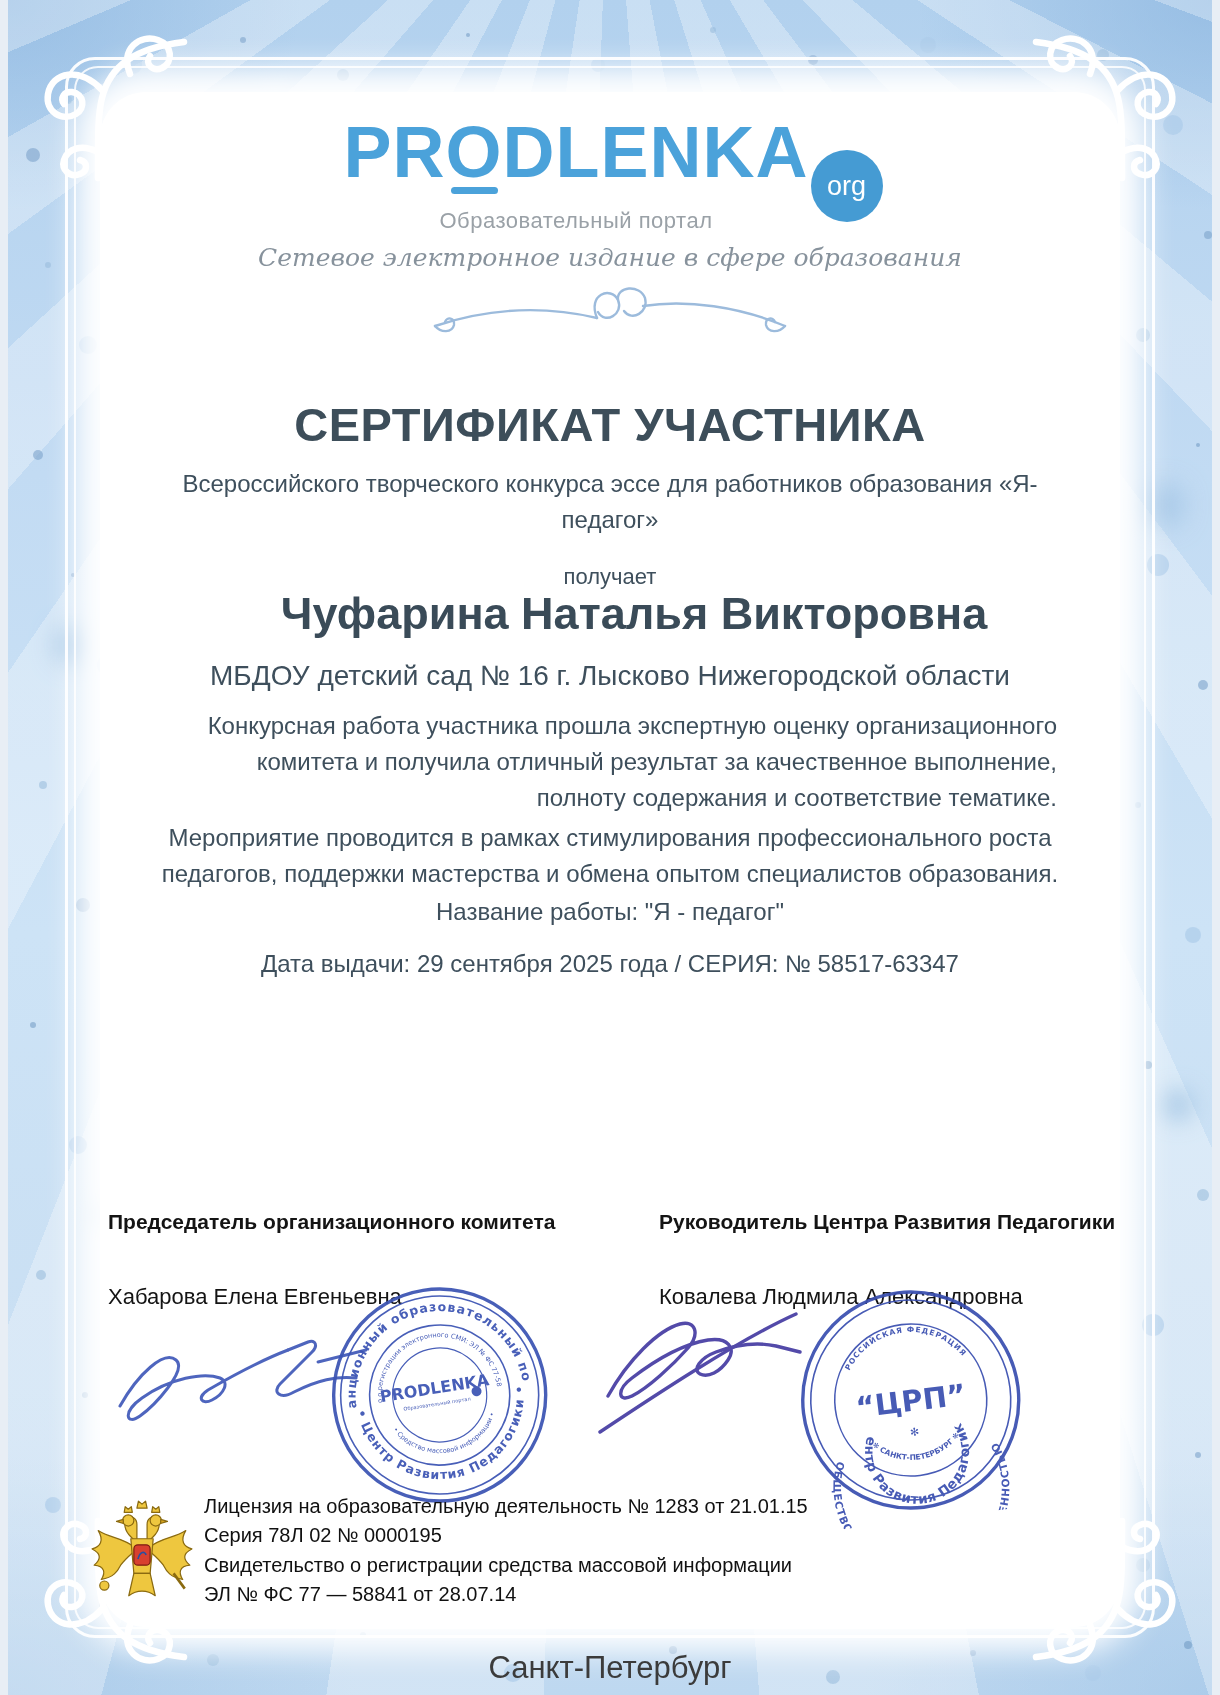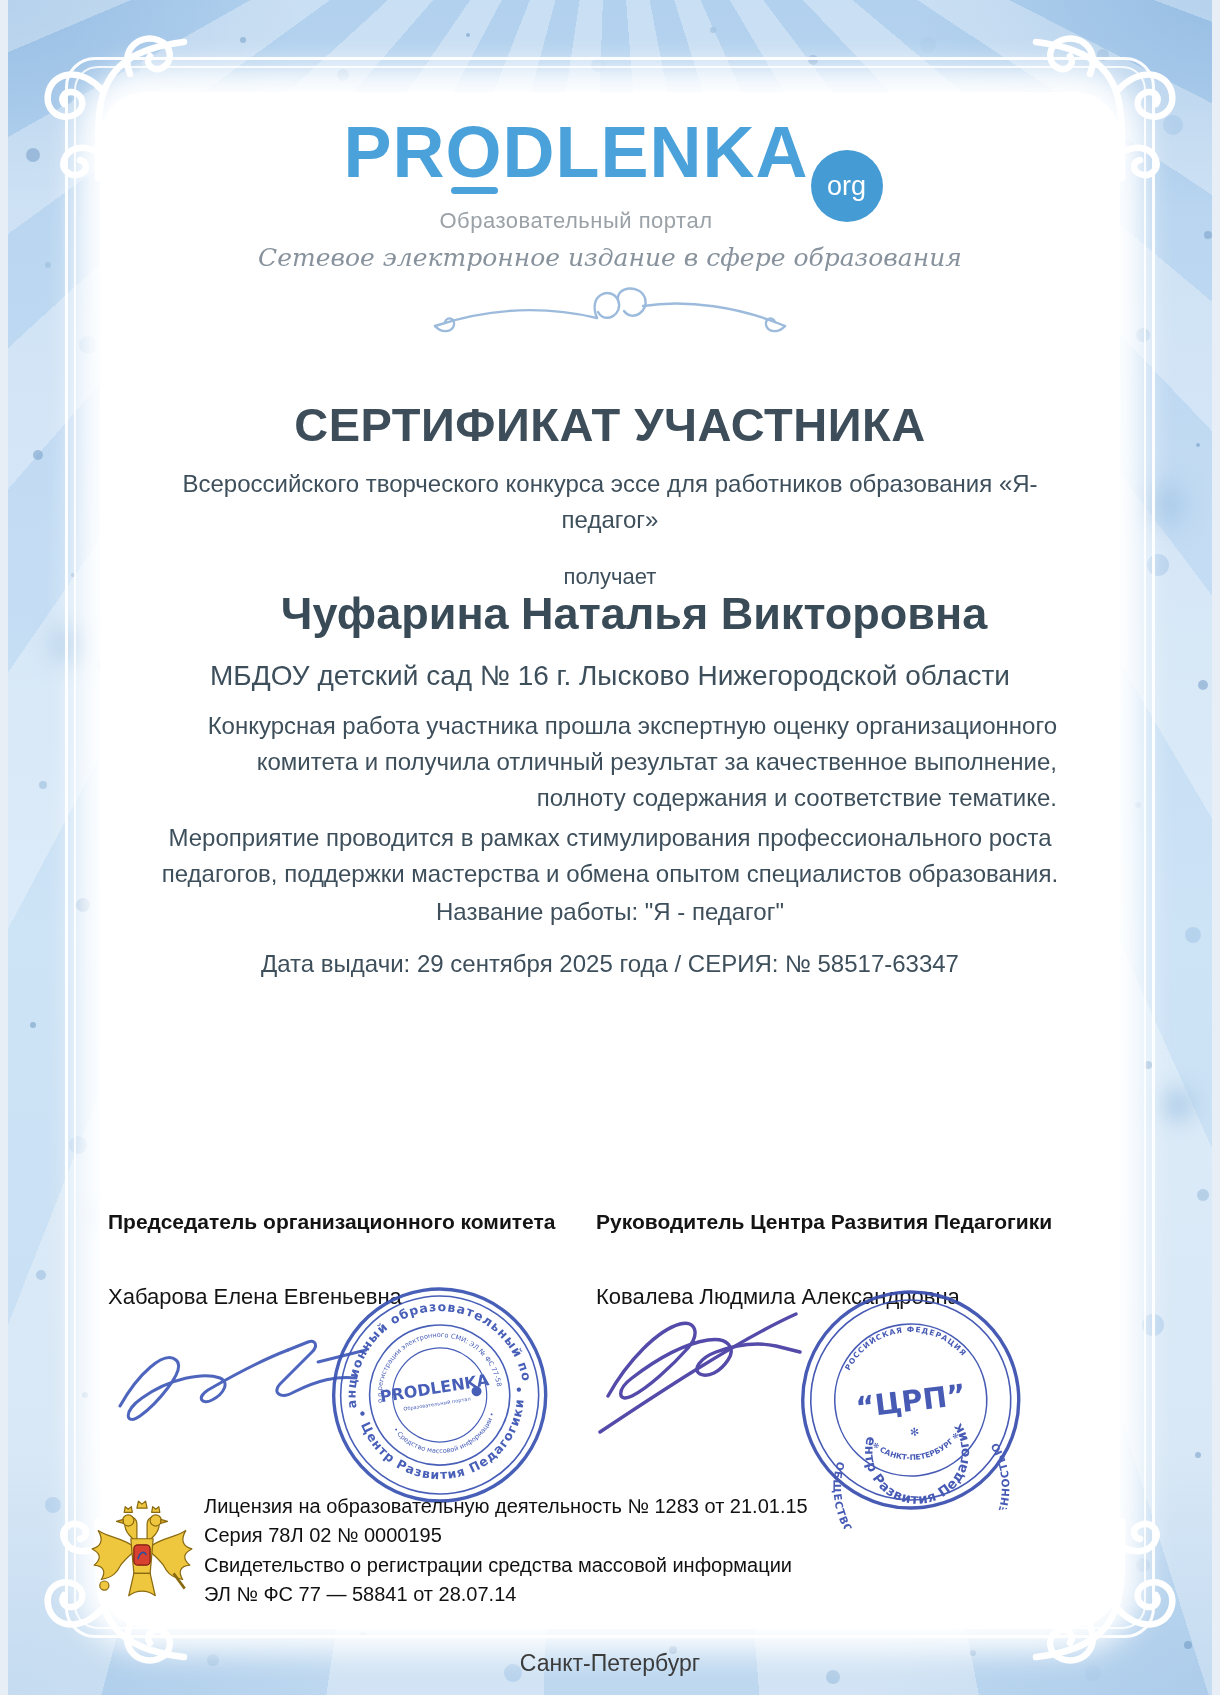--- a/index.html
+++ b/index.html
@@ -75,33 +75,33 @@
   .name{top:588px;font-size:45px;font-weight:800;color:#3a4b58;padding-left:48px;}
   .org-line{top:660px;font-size:28px;color:#3e4f5c;}
   .para1{top:708px;left:155px;right:155px;font-size:24px;color:#3e4f5c;line-height:1.5;text-align:right;}
   .para2{top:820px;left:150px;right:150px;font-size:24px;color:#3e4f5c;line-height:1.5;text-align:center;}
   .work{top:898px;font-size:24px;color:#3e4f5c;}
   .issue{top:950px;font-size:24px;color:#3e4f5c;}
   
   .role{font-size:21px;font-weight:700;color:#141414;}
   .sig-name{font-size:22px;color:#141414;}
   .role-l,.name-l{left:100px;width:490px;text-align:left;}
-  .role-r,.name-r{left:588px;width:520px;text-align:left;}
+  .role-r,.name-r{left:651px;width:520px;text-align:left;}
   .role-l,.role-r{top:1210px;}
   .name-l,.name-r{top:1284px;}
   .stamp{position:absolute;opacity:.93;}
   .stamp-l{left:314px;top:1277px;transform:rotate(-9deg);}
   .stamp-r{left:783px;top:1280px;transform:rotate(-7deg);}
   .sig-svg{position:absolute;}
   .sig-l{left:104px;top:1320px;}
   .sig-r{left:580px;top:1300px;}
   
   .eagle{left:78px;top:1496px;}
   .license{left:196px;top:1492px;width:640px;font-size:20px;color:#111;line-height:1.47;text-align:left;}
-  .city{top:1650px;font-size:23px;color:#3b3b3b;}
+  .city{top:1650px;font-size:31px;color:#3b3b3b;}
   .stamp text, .stamp textPath{font-family:"DejaVu Sans",sans-serif;}
 </style>
 </head>
 <body>
 
 <div class="page">
   <div class="rays"></div>
   <div class="dots"></div>
   <div class="blobs"></div>
 

